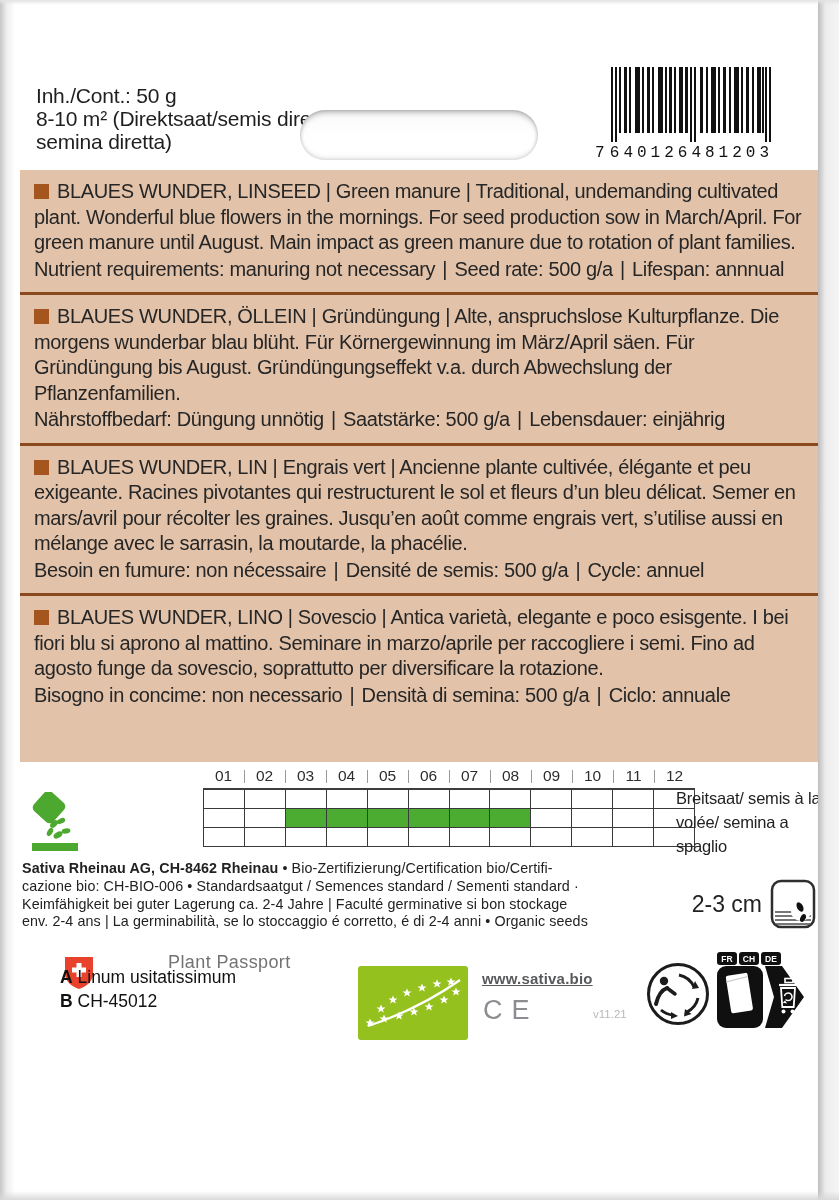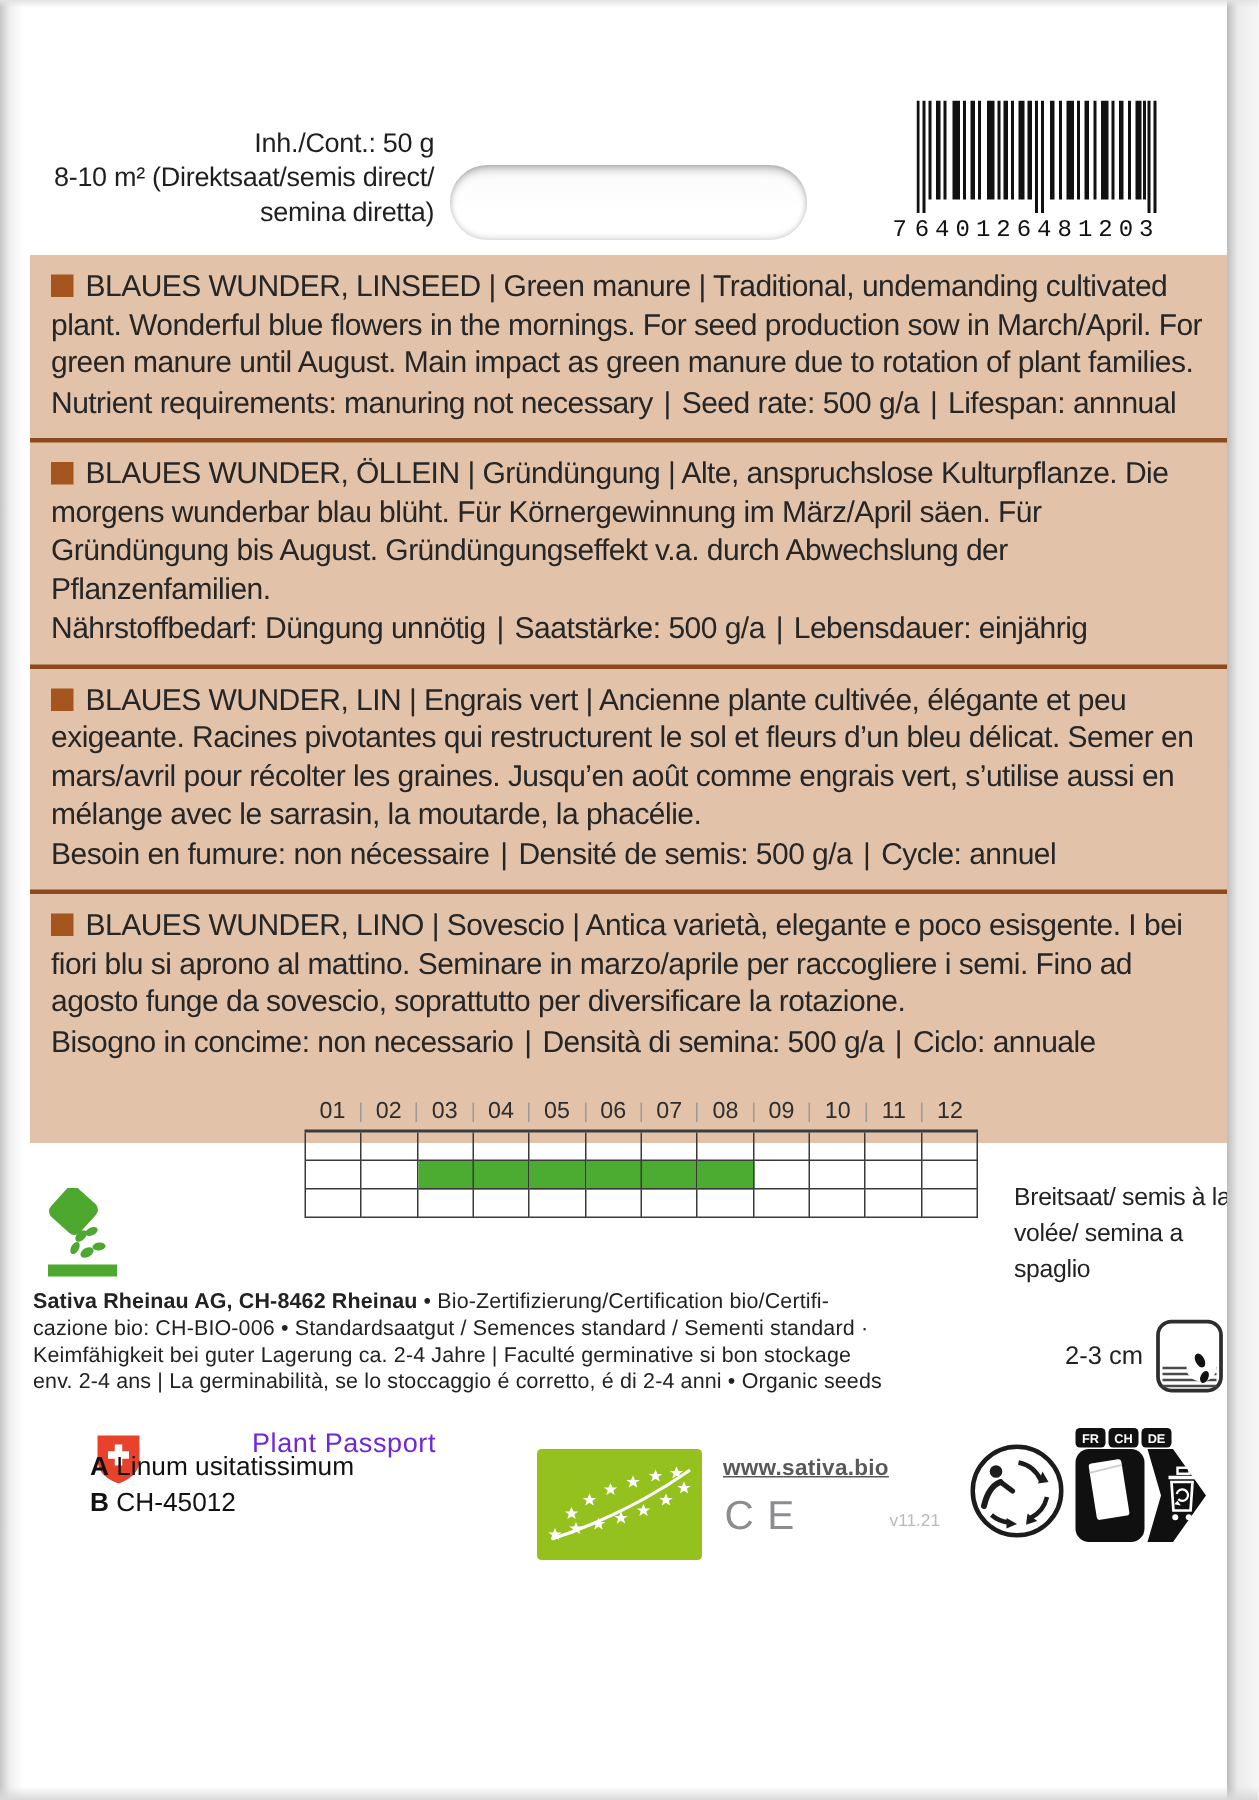--- a/index.html
+++ b/index.html
@@ -10,22 +10,22 @@
   .edge-l{position:absolute;left:0;top:0;bottom:0;width:15px;
           background:linear-gradient(to right,#c6c6c6,#efefef 45%,#fff);}
   .edge-r{position:absolute;left:818px;top:0;bottom:0;width:21px;
           background:linear-gradient(to right,#bdbdbd,#ececec 35%,#f6f6f6);}
   .edge-b{position:absolute;left:0;right:0;bottom:0;height:9px;
           background:linear-gradient(to top,#d9d9d9,rgba(255,255,255,0));}
   .edge-t{position:absolute;left:0;right:0;top:0;height:5px;
           background:linear-gradient(to bottom,#e3e3e3,rgba(255,255,255,0));}
 
   
-  .pack-info{position:absolute;left:36px;top:84px;font-size:18px;line-height:23px;
-             color:#1f1f1f;letter-spacing:-0.2px;text-align:right;}
+  .pack-info{position:absolute;left:36px;top:84px;font-size:21px;line-height:23px;
+             color:#1f1f1f;letter-spacing:-0.2px;}
 
   
   .hang{position:absolute;left:300px;top:110px;width:238px;height:50px;border-radius:25px;
         background:linear-gradient(#fafafa,#fff 60%);
         box-shadow:inset 0 5px 7px -4px #8f8f8f, inset 0 -4px 6px -4px #c9c9c9,
                    inset 2px 0 4px -3px #aaa, inset -2px 0 4px -3px #aaa;}
 
   
   .barcode{position:absolute;left:595px;top:67px;width:178px;}
   .barcode svg{display:block;margin-left:16px;}
@@ -39,40 +39,40 @@
   .lang{padding:9px 14px 10px 14px;font-size:20px;line-height:25.5px;letter-spacing:-0.35px;}
   .lang + .lang{border-top:3px solid var(--rule_brown,#8a4a1e);}
   .intro{margin:0;}
   .bullet{display:inline-block;width:15px;height:15px;background:var(--bullet_brown,#a4561e);
           margin-right:8px;transform:translateY(1px);}
   .specs{margin:1px 0 0 0;}
   .specs b{font-weight:400;}
   .sp{margin:0 2px;font-weight:700;}
 
   
-  .calendar{position:absolute;left:203px;top:732px;width:449px;}
+  .calendar{position:absolute;left:203px;top:767px;width:492px;}
   .cal-head{display:grid;grid-template-columns:repeat(12,1fr);border-bottom:2px solid #3d3d3d;}
   .cal-m{position:relative;text-align:center;font-size:15.5px;color:#2e2e2e;padding:0 0 3px;}
   .cal-m:not(:last-child)::after{content:"";position:absolute;right:-0.5px;top:3px;height:13px;width:1px;background:#9a9a9a;}
   .cal-body{display:grid;grid-template-columns:repeat(12,1fr);grid-auto-rows:19px;border-left:1px solid #3a3a3a;}
   .cal-c{border-right:1px solid #3a3a3a;border-bottom:1px solid #3a3a3a;}
 
   .sow-icon{position:absolute;left:32px;top:792px;}
   .method{position:absolute;left:676px;top:786px;width:156px;font-size:16.5px;line-height:24px;
           color:#222;letter-spacing:-0.2px;}
   .depth{position:absolute;left:656px;top:879px;width:160px;display:flex;align-items:center;
-         justify-content:flex-end;gap:8px;font-size:17px;color:#222;}
+         justify-content:flex-end;gap:8px;font-size:23px;color:#222;}
 
   
   .producer{position:absolute;left:22px;top:860px;font-size:14.3px;line-height:17.8px;
             color:#222;white-space:nowrap;letter-spacing:0.1px;}
   .producer b{font-weight:700;}
 
   .swiss{position:absolute;left:64px;top:956px;}
-  .pp-title{position:absolute;left:168px;top:952px;font-size:18px;color:#6d28d9;letter-spacing:0.4px;}
+  .pp-title{position:absolute;left:168px;top:952px;font-size:18px;color:#737373;letter-spacing:0.4px;}
   .pp-lines{position:absolute;left:60px;top:966px;font-size:17.5px;line-height:23.5px;color:#111;}
   .pp-lines b{font-weight:700;}
 
   .eu{position:absolute;left:358px;top:966px;}
   .web{position:absolute;left:482px;top:970px;font-size:15px;font-weight:700;color:#58595b;letter-spacing:0.2px;text-decoration:underline;}
   .ce{position:absolute;left:483px;top:995px;font-size:27px;color:#8b8d90;letter-spacing:9px;}
   .ver{position:absolute;left:593px;top:1008px;font-size:11.5px;color:#b7b9bb;}
   .triman{position:absolute;left:645px;top:961px;}
   .disposal{position:absolute;left:716px;top:952px;}
   .disposal text{font-family:"Liberation Sans",sans-serif;font-weight:700;font-size:8.5px;fill:#fff;}

